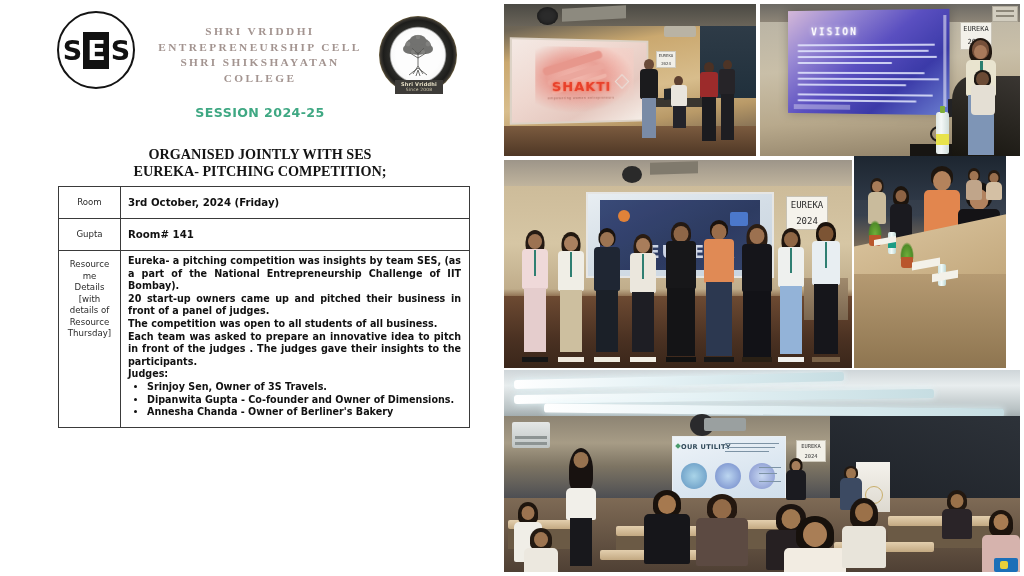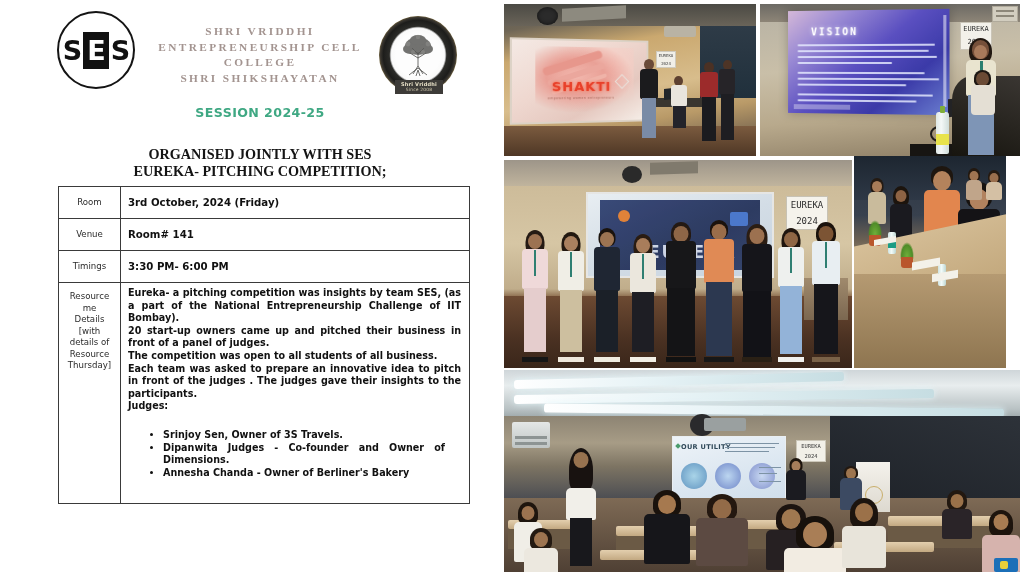--- a/index.html
+++ b/index.html
@@ -187,21 +187,21 @@
     font-family: "DejaVu Sans", sans-serif;
     font-weight: bold;
     font-size: 9.6px;
     color: #111;
     line-height: 12.6px;
     margin: 0;
     text-align: justify;
   }
   .det-p.nojust { text-align: left; }
   ul.judges {
-    margin: 16px;
+    margin: 0;
     padding-left: 19px;
     list-style: disc;
   }
   ul.judges li {
     font-family: "DejaVu Sans", sans-serif;
     font-weight: bold;
     font-size: 9.6px;
     color: #111;
     line-height: 12.6px;
     text-align: justify;
@@ -636,22 +636,22 @@
       <span class="ses-txt">
         <span class="ses-s">S</span>
         <span class="ses-e">E</span>
         <span class="ses-s">S</span>
       </span>
     </div>
 
     <div id="org-title">
       <div class="line">SHRI VRIDDHI</div>
       <div class="line">ENTREPRENEURSHIP CELL</div>
+      <div class="line">SHRI SHIKSHAYATAN</div>
       <div class="line">COLLEGE</div>
-      <div class="line">SHRI SHIKSHAYATAN</div>
     </div>
     <div id="session-line">SESSION 2024-25</div>
 
     <div id="vriddhi-logo">
       <div id="vr-ring"></div>
       <div id="vr-inner">
         <svg id="vr-tree" width="42" height="46" viewBox="0 0 42 46">
           <g stroke="#4a4a48" stroke-width="0.8" fill="none">
             <path d="M21 34 L21 20"></path>
             <path d="M21 22 L15 16 M21 22 L27 16 M21 26 L13 21 M21 26 L29 21"></path>
@@ -683,46 +683,42 @@
       <div>EUREKA- PITCHING COMPETITION;</div>
     </div>
 
     <table id="info-table">
       <tbody>
         <tr class="r-date">
           <td class="lbl">Room</td>
           <td class="val">3rd October, 2024 (Friday)</td>
         </tr>
         <tr class="r-venue">
-          <td class="lbl">Venue</td>
+          <td class="lbl">Gupta</td>
           <td class="val">Room# 141</td>
-        </tr>
-        <tr class="r-time">
-          <td class="lbl">Timings</td>
-          <td class="val">3:30 PM- 6:00 PM</td>
         </tr>
         <tr>
           <td class="lbl top">
             <div>Resource</div>
             <div>me</div>
             <div>Details</div>
             <div>[with</div>
             <div>details of</div>
             <div>Resource</div>
             <div>Thursday]</div>
           </td>
           <td class="val details">
             <p class="det-p">Eureka- a pitching competition was insights by team SES, (as a part of the National Entrepreneurship Challenge of IIT Bombay).</p>
             <p class="det-p">20 start-up owners came up and pitched their business in front of a panel of judges.</p>
             <p class="det-p">The competition was open to all students of all business.</p>
             <p class="det-p">Each team was asked to prepare an innovative idea to pitch in front of the judges . The judges gave their insights to the participants.</p>
             <p class="det-p nojust">Judges:</p>
             <ul class="judges">
               <li class="nojust">Srinjoy Sen, Owner of 3S Travels.</li>
-              <li>Dipanwita Judges - Co-founder and Owner of Dimensions.</li>
+              <li>Dipanwita Gupta - Co-founder and Owner of Dimensions.</li>
               <li class="nojust">Annesha Chanda - Owner of Berliner's Bakery</li>
             </ul>
           </td>
         </tr>
       </tbody>
     </table>
   </div>
 
   <div id="collage">
 

